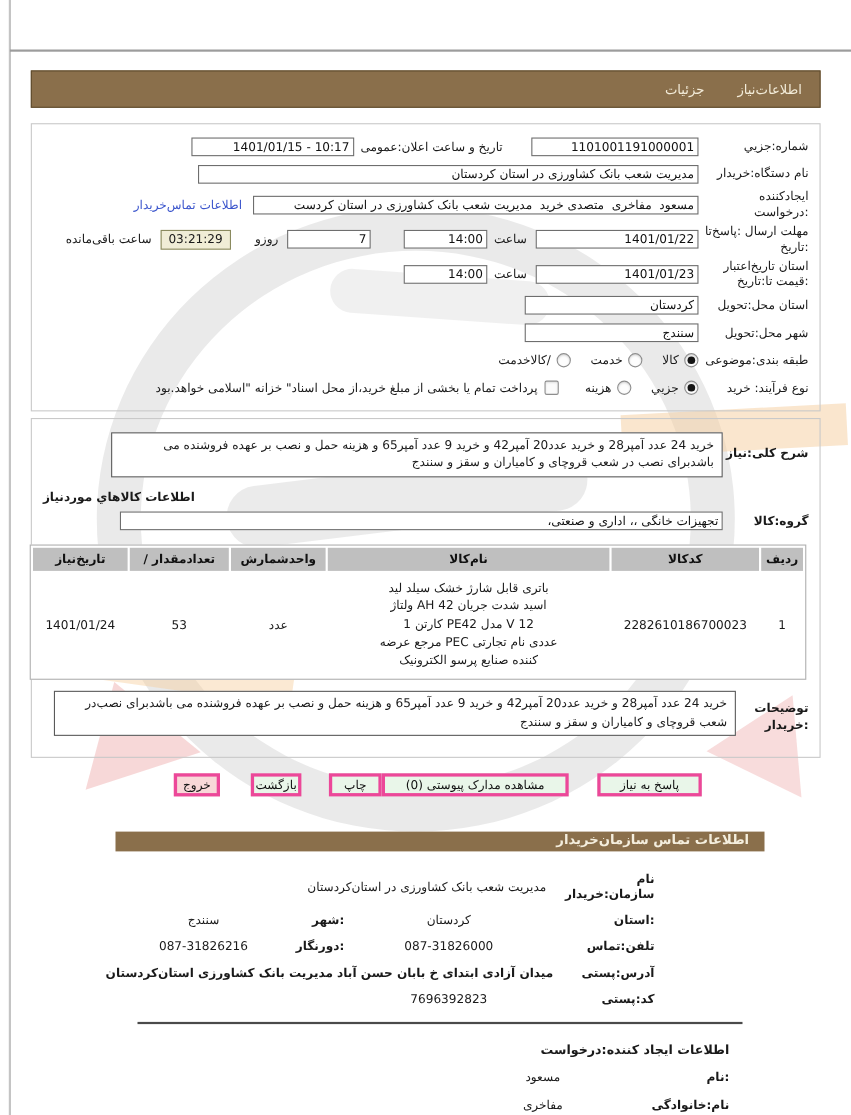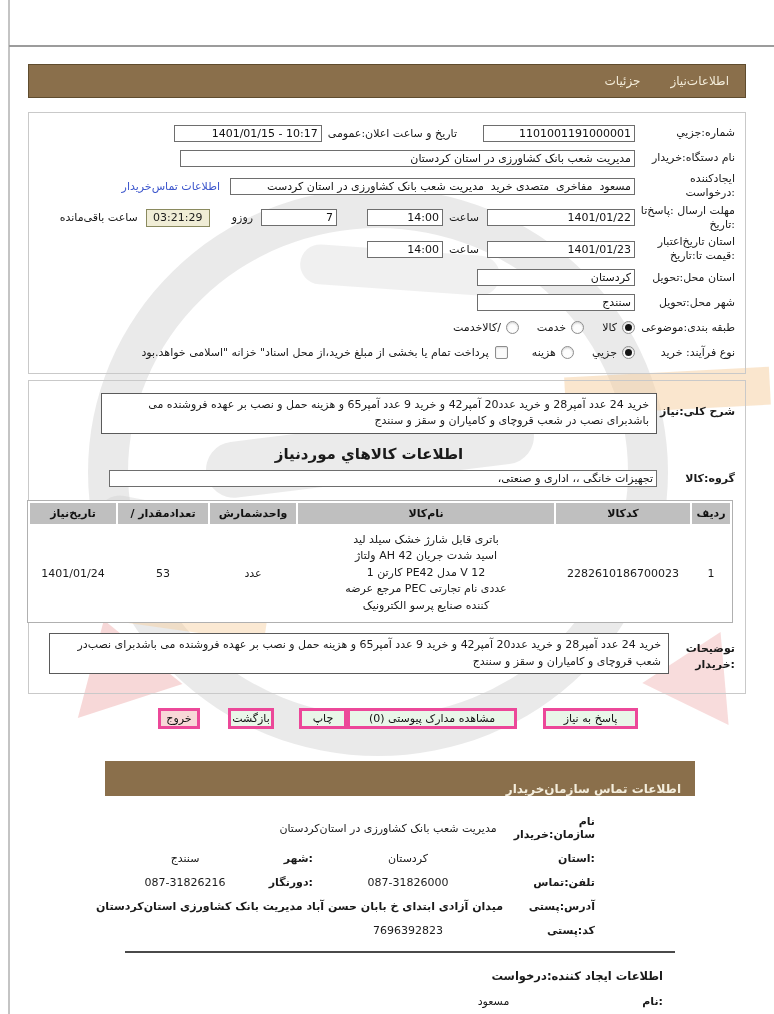--- a/index.html
+++ b/index.html
@@ -57,21 +57,21 @@
   }
   .sub{margin-right:8px;white-space:nowrap;}
   .radio{width:11px;height:11px;flex:0 0 11px;border:1px solid #8d8d8d;border-radius:50%;background:#fdfdfd;display:inline-block;position:relative;margin-left:5px;box-shadow:inset 0 1px 2px rgba(0,0,0,.18);}
   .radio.checked::after{content:"";position:absolute;inset:2px;background:#141414;border-radius:50%;}
   .checkbox{width:11px;height:11px;flex:0 0 11px;border:1px solid #8d8d8d;border-radius:2px;background:#fbfbfb;display:inline-block;margin-left:6px;box-shadow:inset 0 1px 2px rgba(0,0,0,.12);}
   .opt-label{margin-left:18px;white-space:nowrap;}
 
   .textbox{border:1px solid #5a5a5a;background:#fff;font-size:11px;padding:3px 7px;line-height:1.5;text-align:right;box-sizing:border-box;}
   .blbl{font-weight:bold;}
 
-  .goods-header{font-weight:bold;font-size:15px;text-align:center;padding:8px 36px 2px 0;}
+  .goods-header{font-weight:bold;font-size:11px;text-align:left;padding:8px 36px 2px 0;}
 
   
   .grid{border-collapse:separate;border-spacing:2px;background:#fff;border:1px solid #b0b0b0;margin:10px 2px 0 2px;width:692px;table-layout:fixed;}
   .grid th{background:#bfbfbf;font-size:11px;font-weight:bold;padding:4px 3px;color:#111;}
   .grid td{background:#fff;font-size:11px;padding:6px 3px;text-align:center;vertical-align:middle;}
   .grid .c0{width:32px;} .grid .c1{width:128px;} .grid .c2{width:250px;}
   .grid .c3{width:80px;} .grid .c4{width:84px;} .grid .c5{width:80px;}
   .cell-name{white-space:pre-line;line-height:1.5;}
 
   
@@ -83,23 +83,23 @@
   }
   .btn.pink{background:var(--button-pink,#f8d8d8);}
   .b-answer{width:95px;margin-left:26px;}
   .b-docs{width:170px;}
   .b-print{width:48px;margin-left:25px;}
   .b-back{width:46px;margin-left:28px;}
   .b-exit{width:42px;}
 
   
   .bar2{
-    margin:32px 79px 0 105px;height:35px;
+    margin:32px 79px 0 105px;height:18px;
     background:var(--accent-brown,#8a6f4b);
-    display:flex;align-items:flex-end;padding:0 14px;box-sizing:border-box;
+    display:flex;align-items:flex-start;padding:0 14px;box-sizing:border-box;
     color:#f4eedd;font-size:12px;font-weight:bold;
   }
   .contact{margin:0 79px 0 105px;padding:8px 100px 0 0;font-size:11px;}
   .crow{display:flex;align-items:center;margin:11px 0;}
   .clbl{font-weight:bold;width:92px;flex:0 0 92px;text-align:right;}
   .cval{width:190px;text-align:center;}
   .clbl2{font-weight:bold;width:72px;flex:0 0 72px;text-align:right;}
   .cval2{width:112px;text-align:center;}
   .cval-wide{width:372px;text-align:center;white-space:nowrap;font-weight:bold;}
   .divider{margin:14px 99px 0 125px;border-top:2px solid #4a4a4a;}

